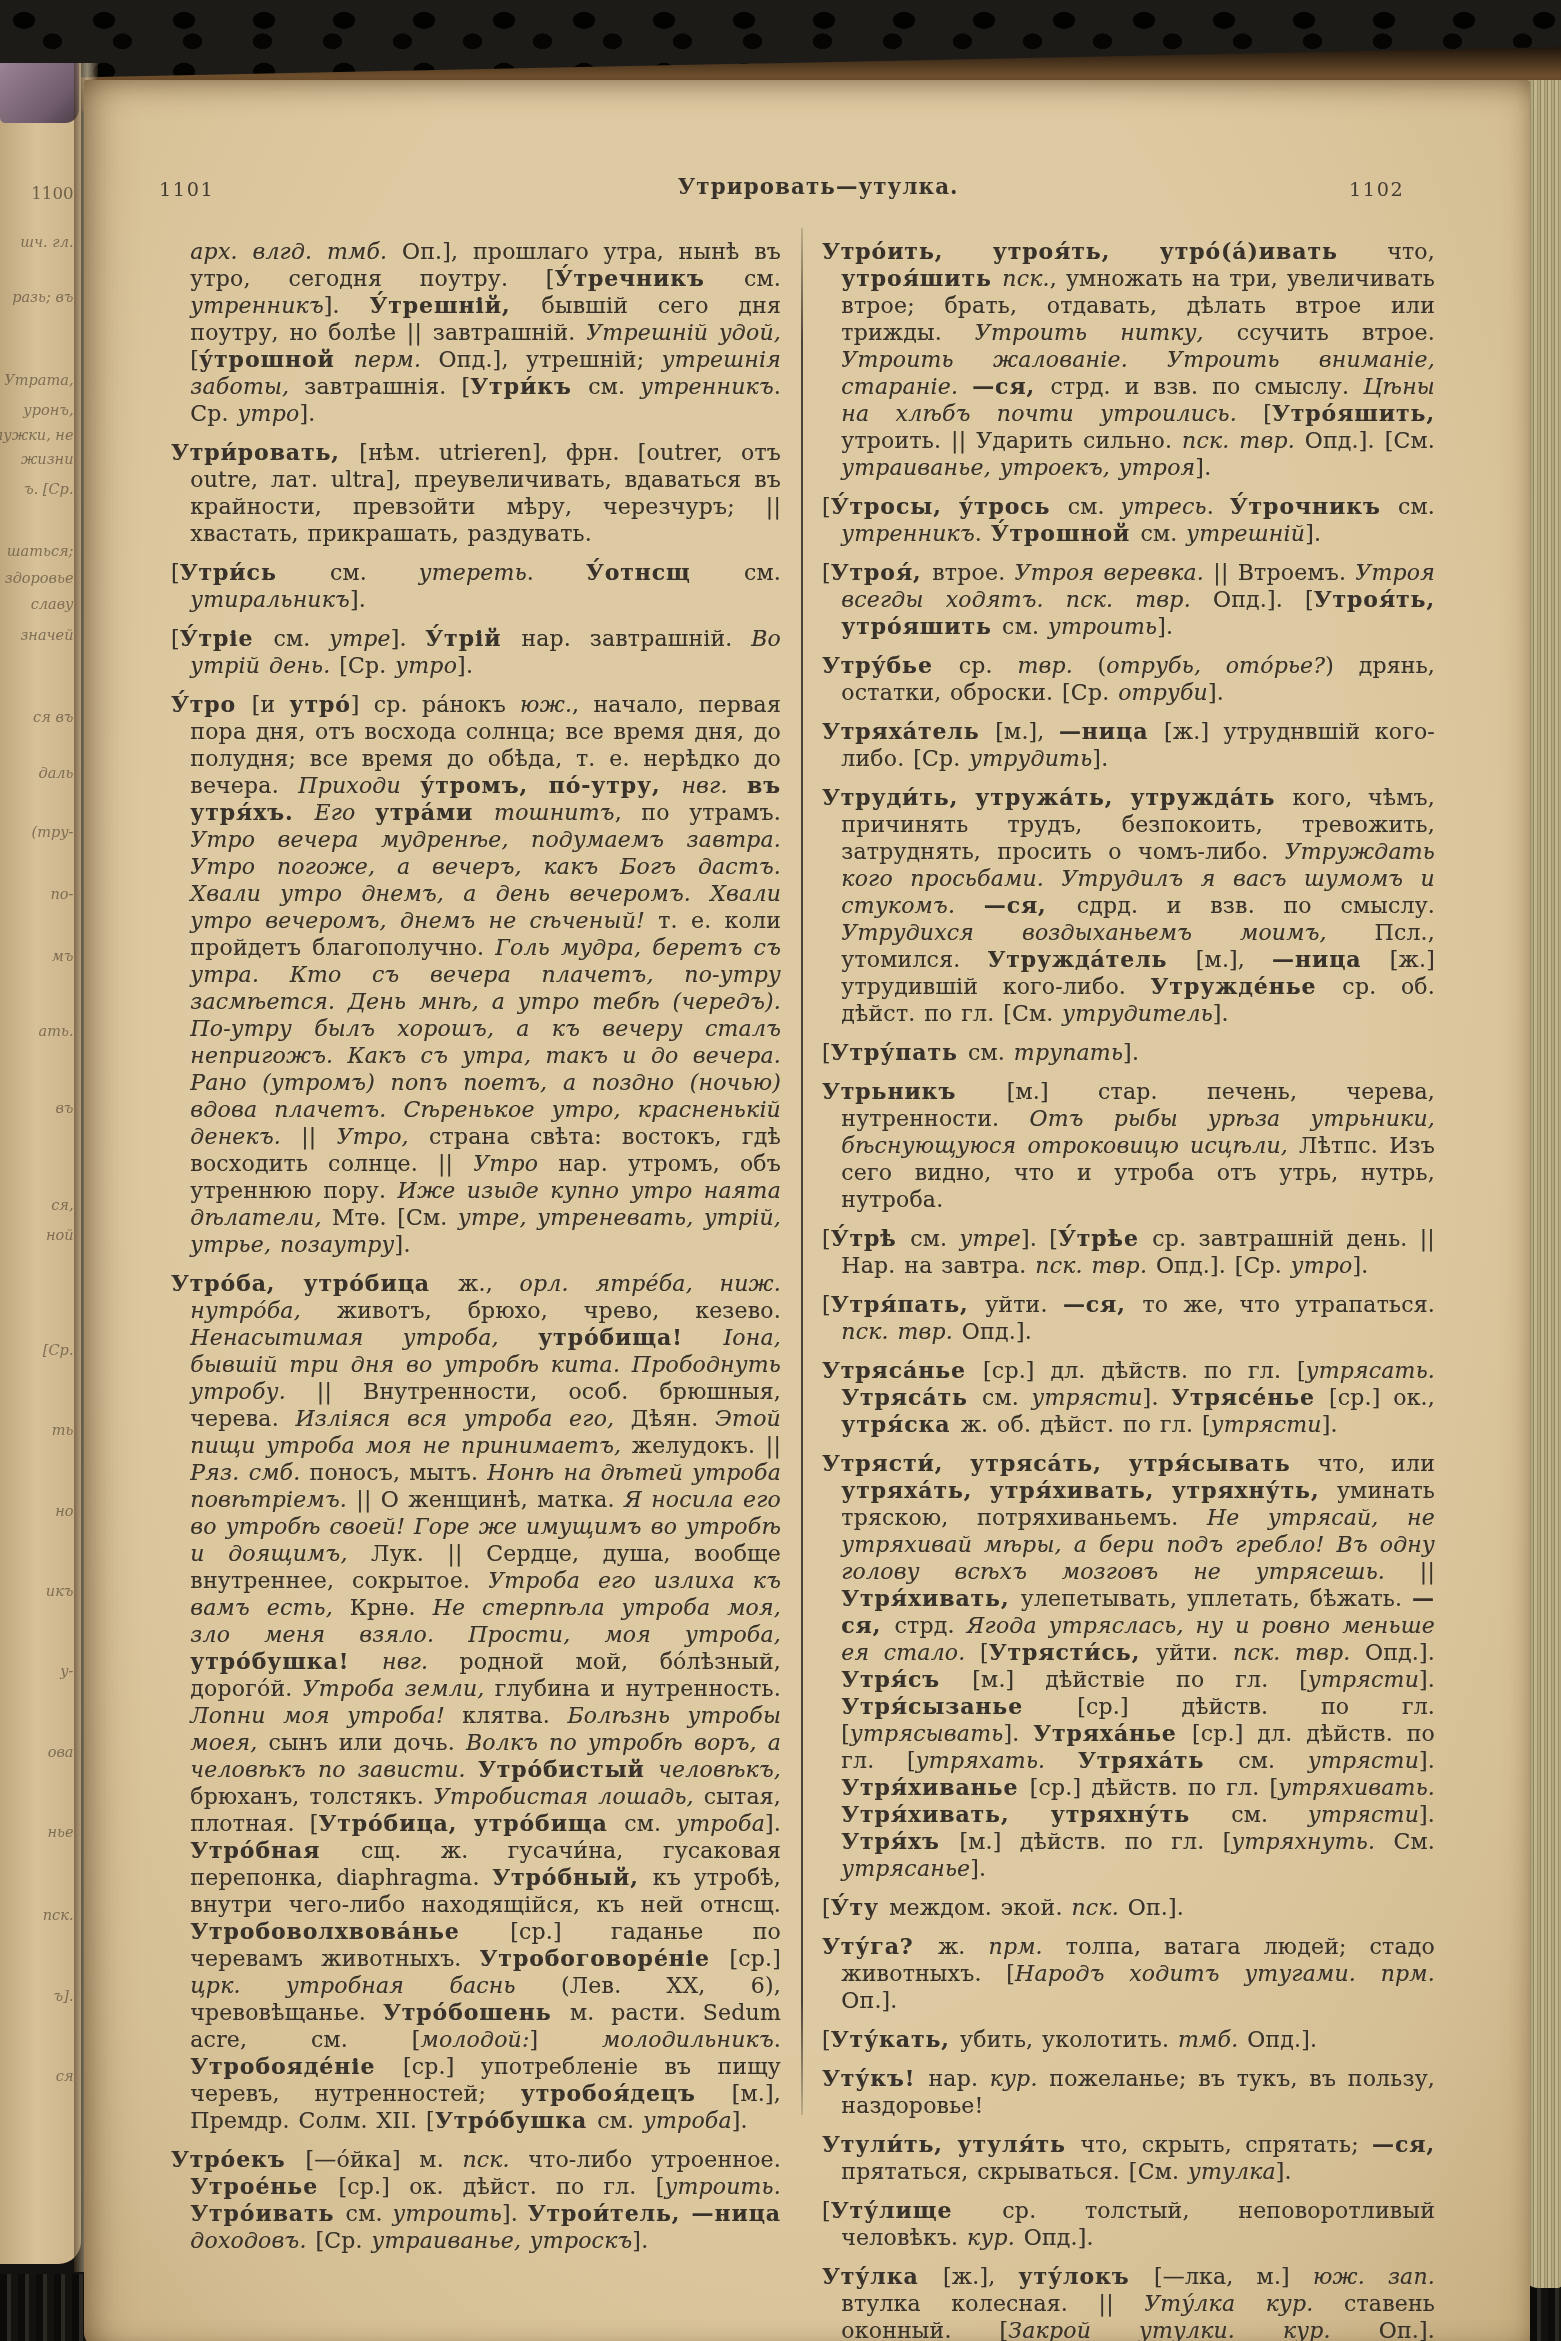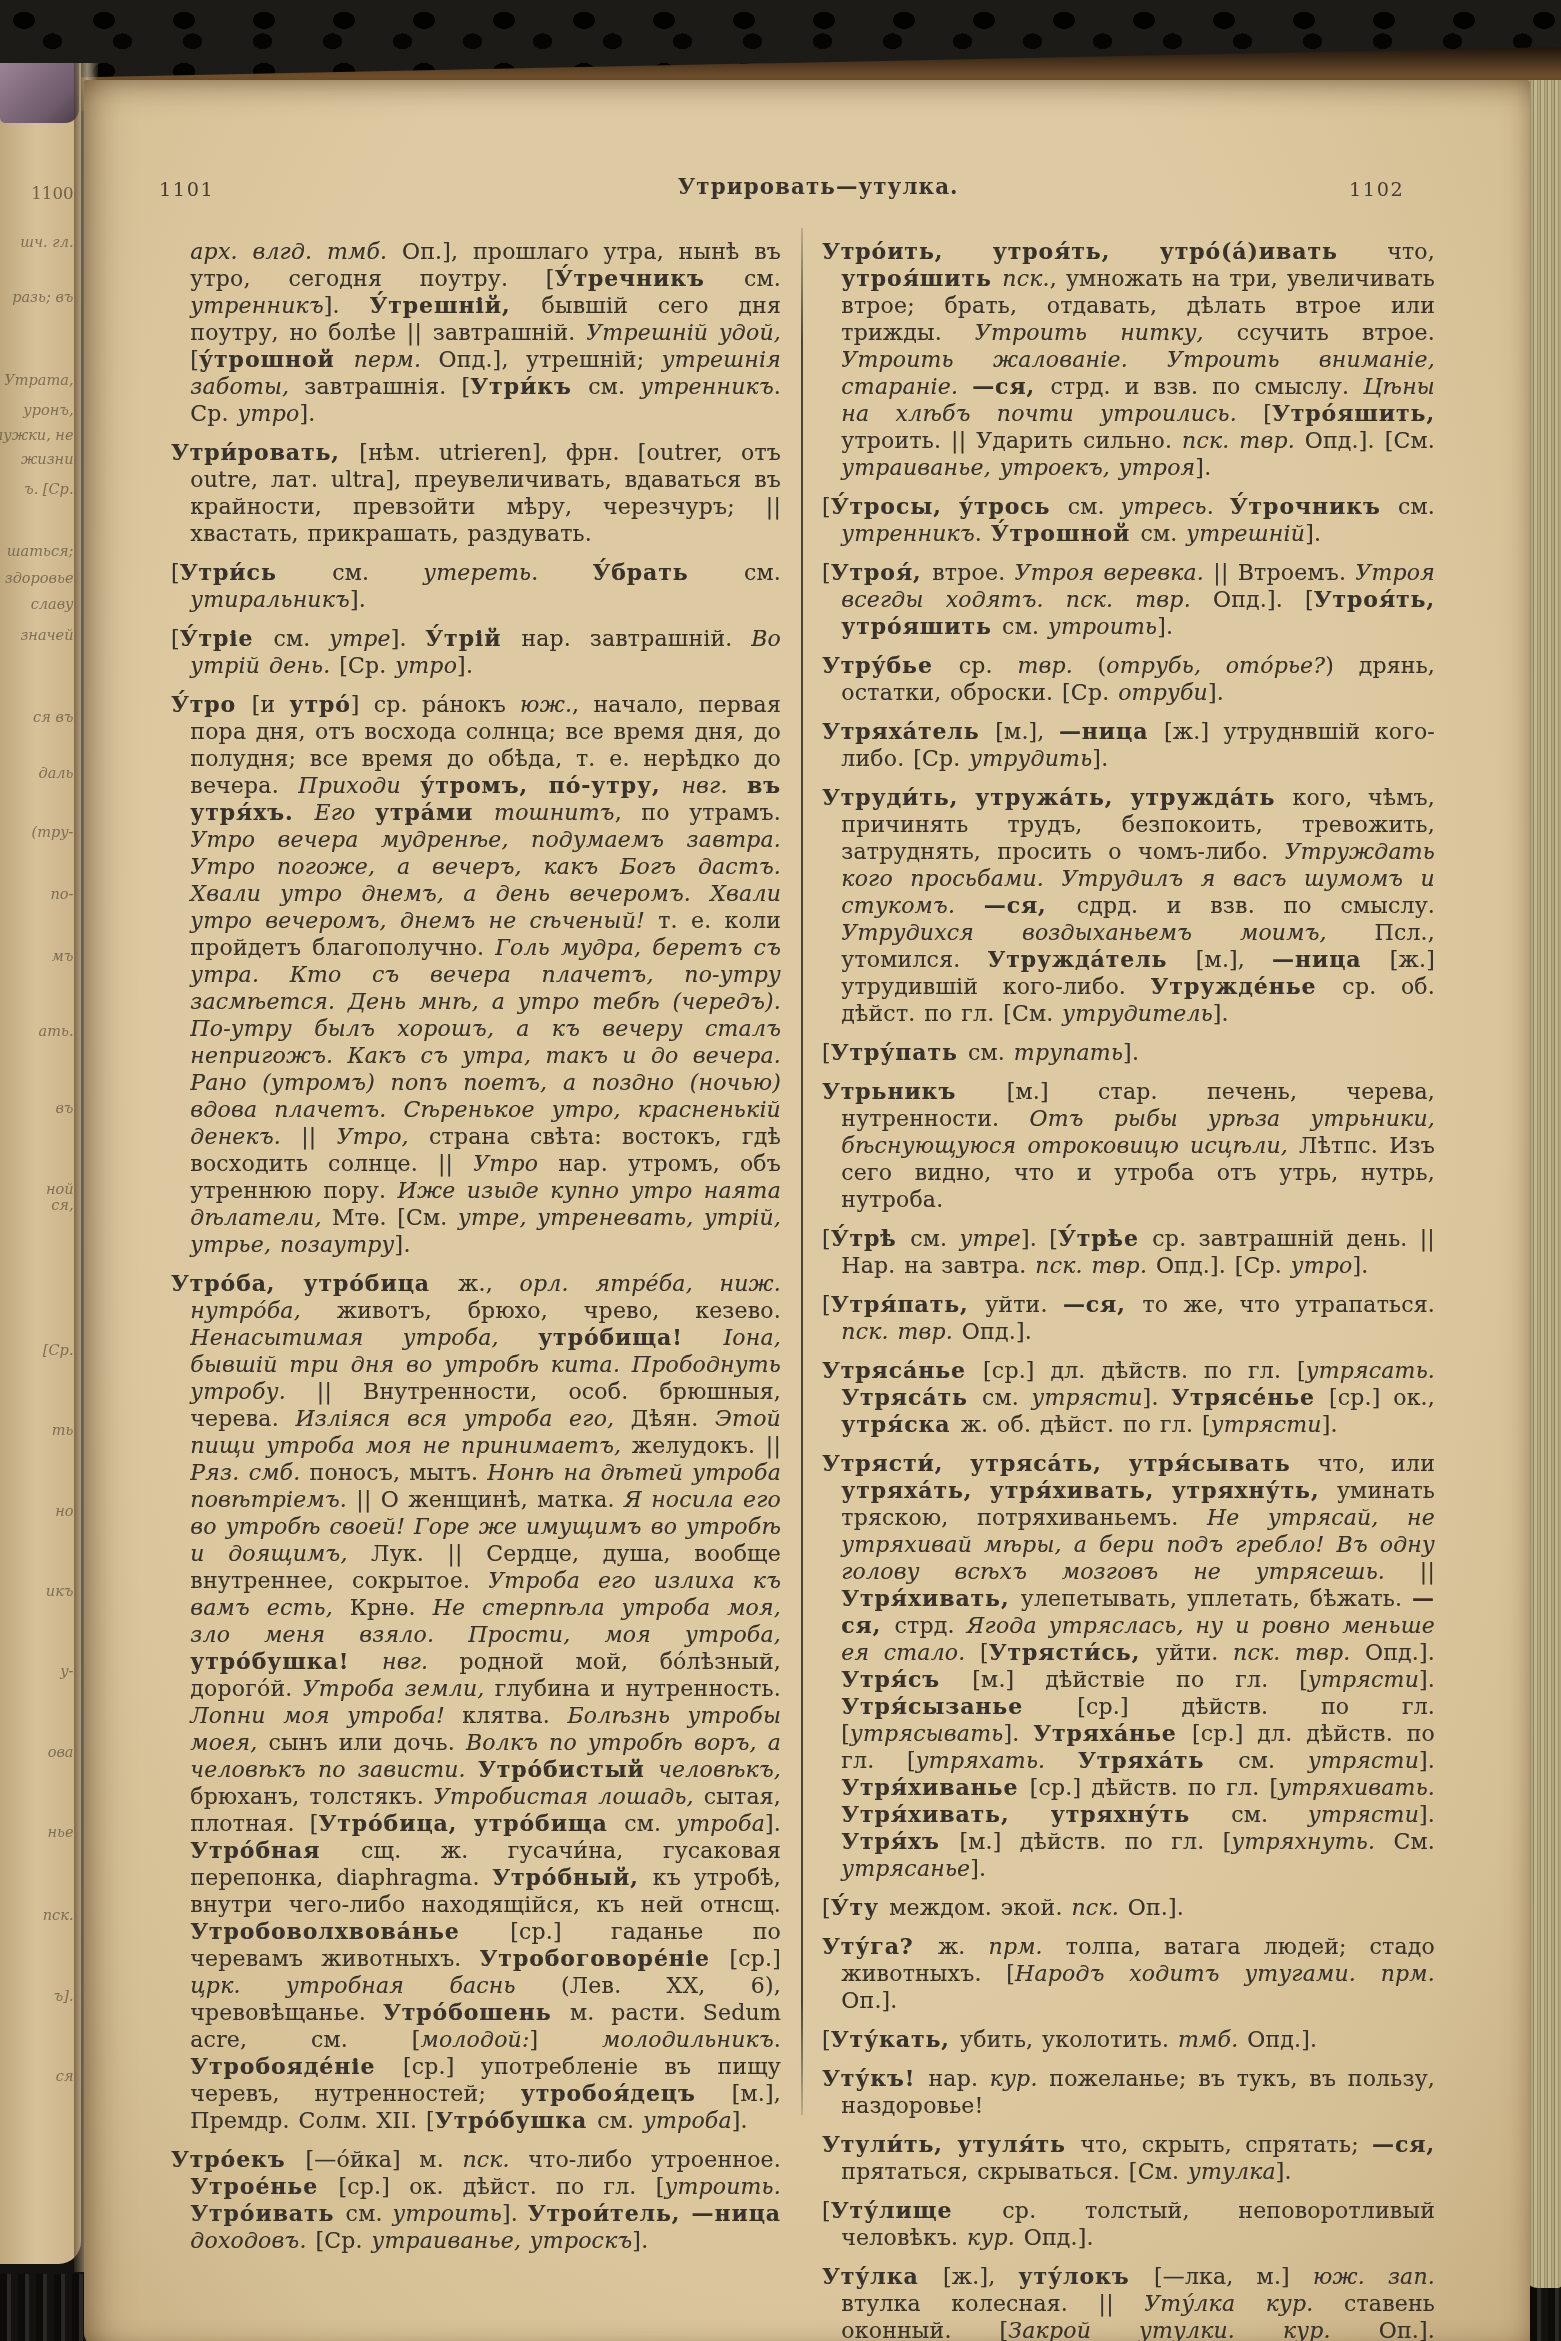--- a/index.html
+++ b/index.html
@@ -116,21 +116,21 @@
     <span class="frag" style="top: 507px;">здоровье</span>
     <span class="frag" style="top: 533px;">славу</span>
     <span class="frag" style="top: 564px;">значей</span>
     <span class="frag" style="top: 646px;">ся въ</span>
     <span class="frag" style="top: 702px;">даль</span>
     <span class="frag" style="top: 761px;">(тру-</span>
     <span class="frag" style="top: 823px;">по-</span>
     <span class="frag" style="top: 885px;">мъ</span>
     <span class="frag" style="top: 960px;">ать.</span>
     <span class="frag" style="top: 1037px;">въ</span>
-    <span class="frag" style="top: 1118px;">ной</span>
+    <span class="frag" style="top: 1164px;">ной</span>
     <span class="frag" style="top: 1134px;">ся,</span>
     <span class="frag" style="top: 1279px;">[Ср.</span>
     <span class="frag" style="top: 1359px;">ть</span>
     <span class="frag" style="top: 1440px;">но</span>
     <span class="frag" style="top: 1520px; margin-left: 12px;">икъ</span>
     <span class="frag" style="top: 1600px;">у-</span>
     <span class="frag" style="top: 1681px;">ова</span>
     <span class="frag" style="top: 1761px;">нье</span>
     <span class="frag" style="top: 1844px;">пск.</span>
     <span class="frag" style="top: 1925px;">ъ].</span>
@@ -142,21 +142,21 @@
 <div class="page">
   <div class="pagenum left">1101</div>
   <div class="running-title">Утрировать—утулка.</div>
   <div class="pagenum right">1102</div>
 
   <div class="col-rule"></div>
 
   <div class="col left">
       <p class="entry cont"><span class="s-i">арх. влгд. тмб. </span><span class="s-n">Оп.], прошлаго утра, нынѣ въ утро, сегодня поутру. [</span><span class="s-b">У́тречникъ </span><span class="s-n">см. </span><span class="s-i">утренникъ</span><span class="s-n">]. </span><span class="s-b">У́трешній, </span><span class="s-n">бывшій сего дня поутру, но болѣе || завтрашній. </span><span class="s-i">Утрешній удой, </span><span class="s-n">[</span><span class="s-b">у́трошной </span><span class="s-i">перм. </span><span class="s-n">Опд.], утрешній; </span><span class="s-i">утрешнія заботы, </span><span class="s-n">завтрашнія. [</span><span class="s-b">Утри́къ </span><span class="s-n">см. </span><span class="s-i">утренникъ</span><span class="s-n">. Ср. </span><span class="s-i">утро</span><span class="s-n">].</span></p>
       <p class="entry"><span class="s-b">Утри́ровать, </span><span class="s-n">[нѣм. utrieren], фрн. [outrer, отъ outre, лат. ultra], преувеличивать, вдаваться въ крайности, превзойти мѣру, черезчуръ; || хвастать, прикрашать, раздувать.</span></p>
-      <p class="entry"><span class="s-n">[</span><span class="s-b">Утри́сь </span><span class="s-n">см. </span><span class="s-i">утереть</span><span class="s-n">. </span><span class="s-b">У́брать </span><span class="s-n">см. </span><span class="s-i">утиральникъ</span><span class="s-n">].</span></p>
+      <p class="entry"><span class="s-n">[</span><span class="s-b">Утри́сь </span><span class="s-n">см. </span><span class="s-i">утереть</span><span class="s-n">. </span><span class="s-b">У́отнсщ </span><span class="s-n">см. </span><span class="s-i">утиральникъ</span><span class="s-n">].</span></p>
       <p class="entry"><span class="s-n">[</span><span class="s-b">У́тріе </span><span class="s-n">см. </span><span class="s-i">утре</span><span class="s-n">]. </span><span class="s-b">У́трій </span><span class="s-n">нар. завтрашній. </span><span class="s-i">Во утрій день. </span><span class="s-n">[Ср. </span><span class="s-i">утро</span><span class="s-n">].</span></p>
       <p class="entry"><span class="s-b">У́тро </span><span class="s-n">[и </span><span class="s-b">утро́</span><span class="s-n">] ср. ра́нокъ </span><span class="s-i">юж.</span><span class="s-n">, начало, первая пора дня, отъ восхода солнца; все время дня, до полудня; все время до обѣда, т. е. нерѣдко до вечера. </span><span class="s-i">Приходи </span><span class="s-b">у́тромъ, по́-утру, </span><span class="s-i">нвг. </span><span class="s-b">въ утря́хъ. </span><span class="s-i">Его </span><span class="s-b">утра́ми </span><span class="s-i">тошнитъ</span><span class="s-n">, по утрамъ. </span><span class="s-i">Утро вечера мудренѣе, подумаемъ завтра. Утро погоже, а вечеръ, какъ Богъ дастъ. Хвали утро днемъ, а день вечеромъ. Хвали утро вечеромъ, днемъ не сѣченый! </span><span class="s-n">т. е. коли пройдетъ благополучно. </span><span class="s-i">Голь мудра, беретъ съ утра. Кто съ вечера плачетъ, по-утру засмѣется. День мнѣ, а утро тебѣ (чередъ). По-утру былъ хорошъ, а къ вечеру сталъ непригожъ. Какъ съ утра, такъ и до вечера. Рано (утромъ) попъ поетъ, а поздно (ночью) вдова плачетъ. Сѣренькое утро, красненькій денекъ. </span><span class="s-n">|| </span><span class="s-i">Утро, </span><span class="s-n">страна свѣта: востокъ, гдѣ восходить солнце. || </span><span class="s-i">Утро </span><span class="s-n">нар. утромъ, объ утреннюю пору. </span><span class="s-i">Иже изыде купно утро наята дѣлатели, </span><span class="s-n">Мтѳ. [См. </span><span class="s-i">утре, утреневать, утрій, утрье, позаутру</span><span class="s-n">].</span></p>
       <p class="entry"><span class="s-b">Утро́ба, утро́бица </span><span class="s-n">ж., </span><span class="s-i">орл. ятре́ба, ниж. нутро́ба, </span><span class="s-n">животъ, брюхо, чрево, кезево. </span><span class="s-i">Ненасытимая утроба, </span><span class="s-b">утро́бища! </span><span class="s-i">Іона, бывшій три дня во утробѣ кита. Прободнуть утробу. </span><span class="s-n">|| Внутренности, особ. брюшныя, черева. </span><span class="s-i">Изліяся вся утроба его, </span><span class="s-n">Дѣян. </span><span class="s-i">Этой пищи утроба моя не принимаетъ, </span><span class="s-n">желудокъ. || </span><span class="s-i">Ряз. смб. </span><span class="s-n">поносъ, мытъ. </span><span class="s-i">Нонѣ на дѣтей утроба повѣтріемъ. </span><span class="s-n">|| О женщинѣ, матка. </span><span class="s-i">Я носила его во утробѣ своей! Горе же имущимъ во утробѣ и доящимъ, </span><span class="s-n">Лук. || Сердце, душа, вообще внутреннее, сокрытое. </span><span class="s-i">Утроба его излиха къ вамъ есть, </span><span class="s-n">Крнѳ. </span><span class="s-i">Не стерпѣла утроба моя, зло меня взяло. Прости, моя утроба, </span><span class="s-b">утро́бушка! </span><span class="s-i">нвг. </span><span class="s-n">родной мой, бо́лѣзный, дорого́й. </span><span class="s-i">Утроба земли, </span><span class="s-n">глубина и нутренность. </span><span class="s-i">Лопни моя утроба! </span><span class="s-n">клятва. </span><span class="s-i">Болѣзнь утробы моея, </span><span class="s-n">сынъ или дочь. </span><span class="s-i">Волкъ по утробѣ воръ, а человѣкъ по зависти. </span><span class="s-b">Утро́бистый </span><span class="s-i">человѣкъ, </span><span class="s-n">брюханъ, толстякъ. </span><span class="s-i">Утробистая лошадь, </span><span class="s-n">сытая, плотная. [</span><span class="s-b">Утро́бица, утро́бища </span><span class="s-n">см. </span><span class="s-i">утроба</span><span class="s-n">]. </span><span class="s-b">Утро́бная </span><span class="s-n">сщ. ж. гусачи́на, гусаковая перепонка, diaphragma. </span><span class="s-b">Утро́бный, </span><span class="s-n">къ утробѣ, внутри чего-либо находящійся, къ ней отнсщ. </span><span class="s-b">Утробоволхвова́нье </span><span class="s-n">[ср.] гаданье по черевамъ животныхъ. </span><span class="s-b">Утробоговоре́ніе </span><span class="s-n">[ср.] </span><span class="s-i">црк. утробная баснь </span><span class="s-n">(Лев. XX, 6), чревовѣщанье. </span><span class="s-b">Утро́бошень </span><span class="s-n">м. расти. Sedum acre, см. [</span><span class="s-i">молодой:</span><span class="s-n">] </span><span class="s-i">молодильникъ</span><span class="s-n">. </span><span class="s-b">Утробояде́ніе </span><span class="s-n">[ср.] употребленіе въ пищу черевъ, нутренностей; </span><span class="s-b">утробоя́децъ </span><span class="s-n">[м.], Премдр. Солм. XII. [</span><span class="s-b">Утро́бушка </span><span class="s-n">см. </span><span class="s-i">утроба</span><span class="s-n">].</span></p>
       <p class="entry"><span class="s-b">Утро́екъ </span><span class="s-n">[—о́йка] м. </span><span class="s-i">пск. </span><span class="s-n">что-либо утроенное. </span><span class="s-b">Утрое́нье </span><span class="s-n">[ср.] ок. дѣйст. по гл. [</span><span class="s-i">утроить. </span><span class="s-b">Утро́ивать </span><span class="s-n">см. </span><span class="s-i">утроить</span><span class="s-n">]. </span><span class="s-b">Утрои́тель, —ница </span><span class="s-i">доходовъ. </span><span class="s-n">[Ср. </span><span class="s-i">утраиванье, утроскъ</span><span class="s-n">].</span></p>
     </div>
   <div class="col right">
       <p class="entry"><span class="s-b">Утро́ить, утроя́ть, утро́(а́)ивать </span><span class="s-n">что, </span><span class="s-b">утроя́шить </span><span class="s-i">пск.</span><span class="s-n">, умножать на три, увеличивать втрое; брать, отдавать, дѣлать втрое или трижды. </span><span class="s-i">Утроить нитку, </span><span class="s-n">ссучить втрое. </span><span class="s-i">Утроить жалованіе. Утроить вниманіе, стараніе. </span><span class="s-b">—ся, </span><span class="s-n">стрд. и взв. по смыслу. </span><span class="s-i">Цѣны на хлѣбъ почти утроились. </span><span class="s-n">[</span><span class="s-b">Утро́яшить, </span><span class="s-n">утроить. || Ударить сильно. </span><span class="s-i">пск. твр. </span><span class="s-n">Опд.]. [См. </span><span class="s-i">утраиванье, утроекъ, утроя</span><span class="s-n">].</span></p>
       <p class="entry"><span class="s-n">[</span><span class="s-b">У́тросы, у́трось </span><span class="s-n">см. </span><span class="s-i">утресь</span><span class="s-n">. </span><span class="s-b">У́трочникъ </span><span class="s-n">см. </span><span class="s-i">утренникъ</span><span class="s-n">. </span><span class="s-b">У́трошной </span><span class="s-n">см. </span><span class="s-i">утрешній</span><span class="s-n">].</span></p>
       <p class="entry"><span class="s-n">[</span><span class="s-b">Утроя́, </span><span class="s-n">втрое. </span><span class="s-i">Утроя веревка. </span><span class="s-n">|| Втроемъ. </span><span class="s-i">Утроя всегды ходятъ. пск. твр. </span><span class="s-n">Опд.]. [</span><span class="s-b">Утроя́ть, утро́яшить </span><span class="s-n">см. </span><span class="s-i">утроить</span><span class="s-n">].</span></p>
       <p class="entry"><span class="s-b">Утру́бье </span><span class="s-n">ср. </span><span class="s-i">твр. </span><span class="s-n">(</span><span class="s-i">отрубь, ото́рье?</span><span class="s-n">) дрянь, остатки, оброски. [Ср. </span><span class="s-i">отруби</span><span class="s-n">].</span></p>

